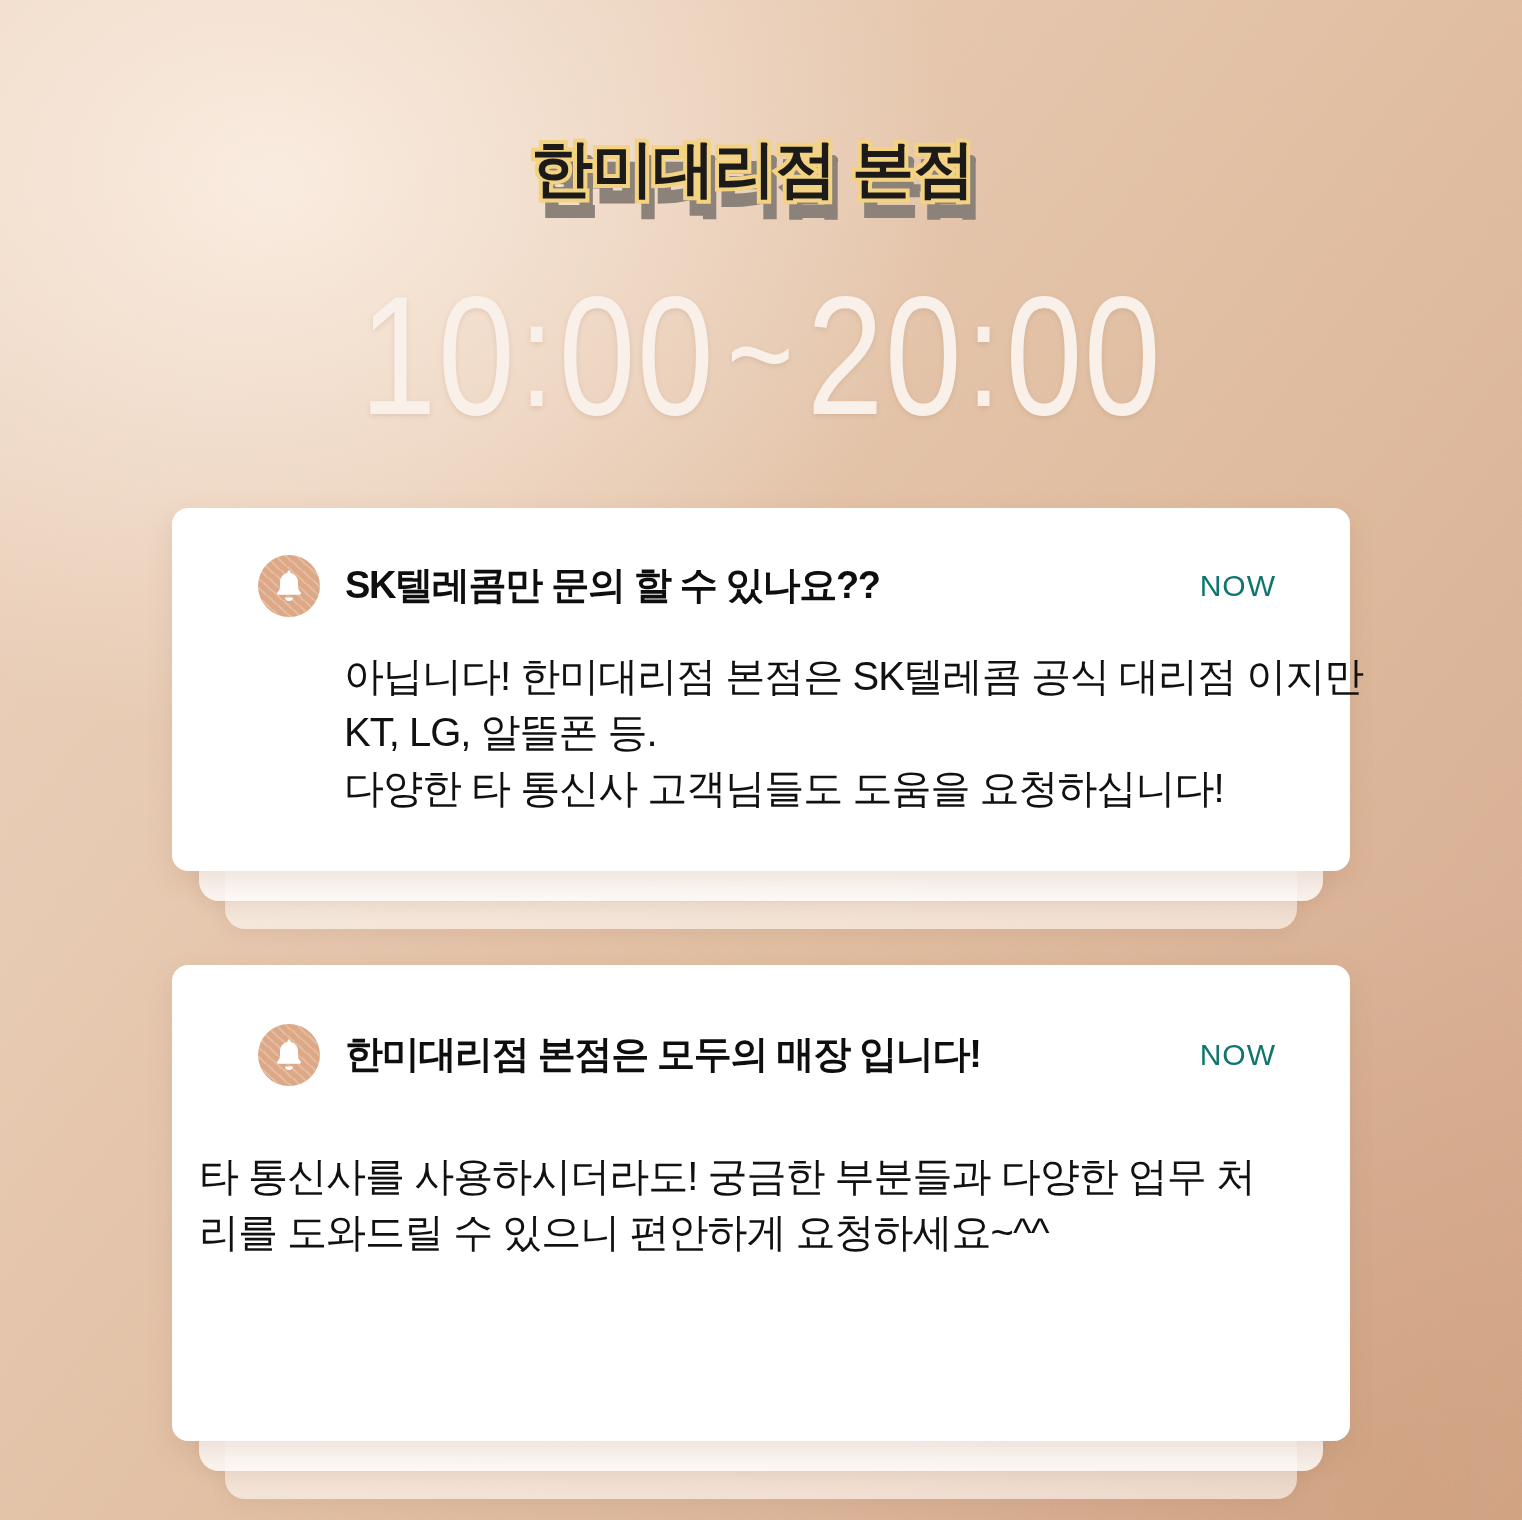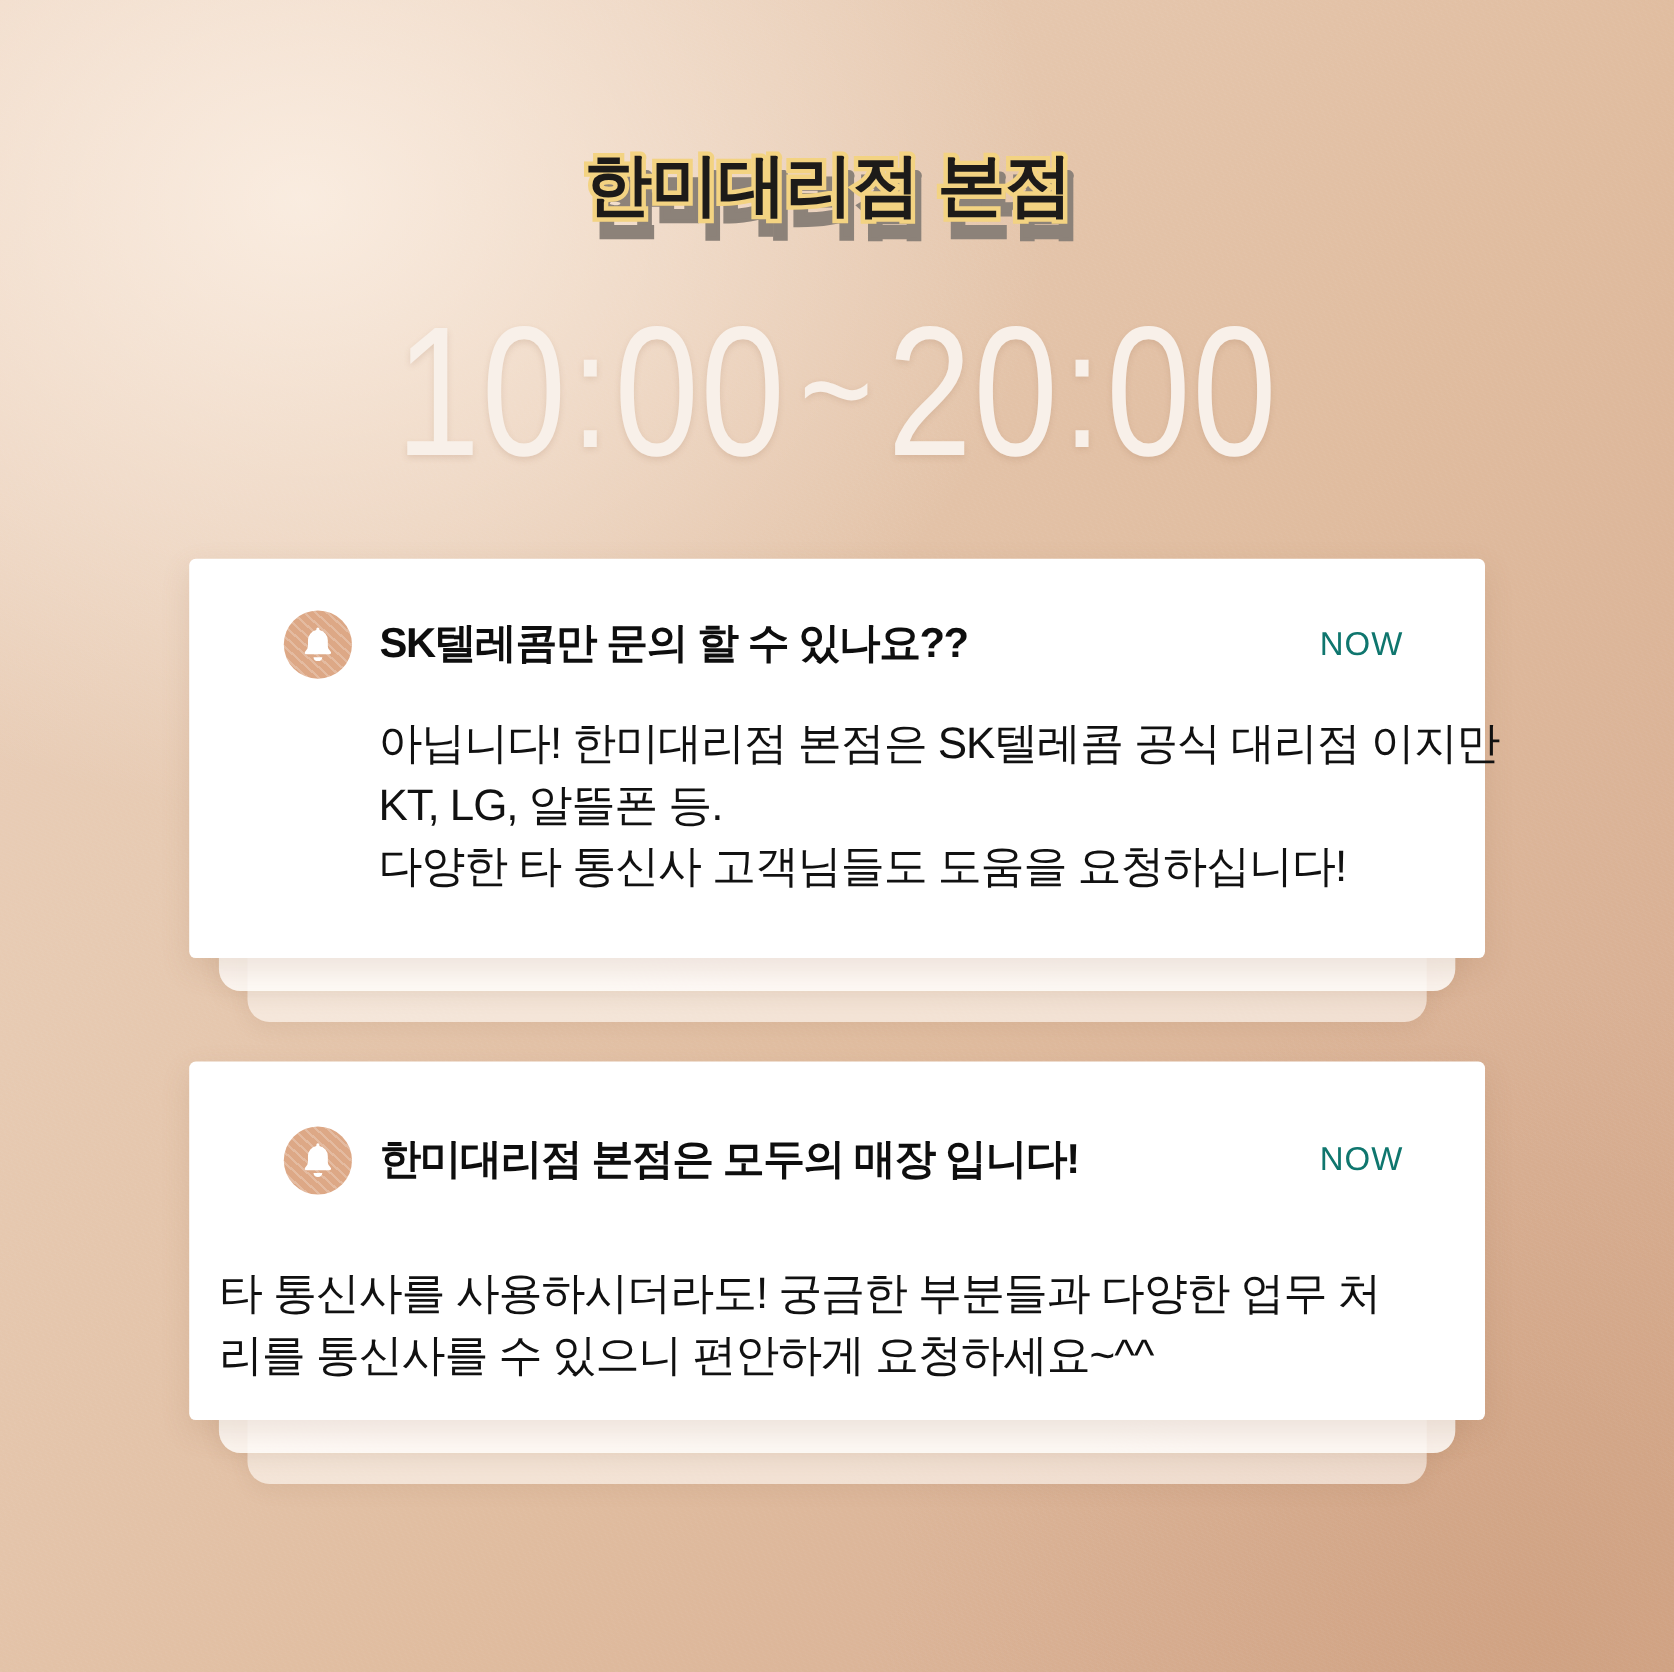--- a/index.html
+++ b/index.html
@@ -80,25 +80,25 @@
 
   
   .card-stack { position:absolute; }
   .card-stack.one { left:172px; top:508px; width:1178px; }
   .card-stack.two { left:172px; top:965px; width:1178px; }
 
   .card {
     position:relative;
     z-index:3;
     background:#ffffff;
-    border-radius:6px;
+    border-radius:16px;
     box-shadow:0 10px 26px rgba(150,104,74,.16);
   }
   .card.one { height:363px; }
-  .card.two { height:326px; }
+  .card.two { height:476px; }
 
   .layer {
     position:absolute;
     left:50%;
     transform:translateX(-50%);
     border-radius:20px;
   }
   .layer.l1 {
     width:1124px; height:90px;
     bottom:-30px;
@@ -221,18 +221,18 @@
           <svg viewBox="0 0 24 24" aria-hidden="true">
             <path fill="#ffffff" d="M12 1.6a.95.95 0 0 1 .95.95v.62a6.3 6.3 0 0 1 5.07 6.18v3.35c0 .9.3 1.78.85 2.49l.9 1.16c.49.63.04 1.55-.76 1.55H4.99c-.8 0-1.25-.92-.76-1.55l.9-1.16c.55-.71.85-1.59.85-2.49V9.35a6.3 6.3 0 0 1 5.07-6.18v-.62A.95.95 0 0 1 12 1.6z"></path>
             <path fill="#ffffff" d="M9.3 19.6h5.4a2.72 2.72 0 0 1-5.4 0z"></path>
           </svg>
         </span>
         <span class="card-title">한미대리점 본점은 모두의 매장 입니다!</span>
         <span class="now-label">NOW</span>
       </div>
       <div class="card-body">
         <p>타 통신사를 사용하시더라도! 궁금한 부분들과 다양한 업무 처</p>
-        <p>리를 통신사를 수 있으니 편안하게 요청하세요~^^</p>
+        <p>리를 도와드릴 수 있으니 편안하게 요청하세요~^^</p>
       </div>
     </div>
   </div>
 
 </div>
 
 </body></html>

